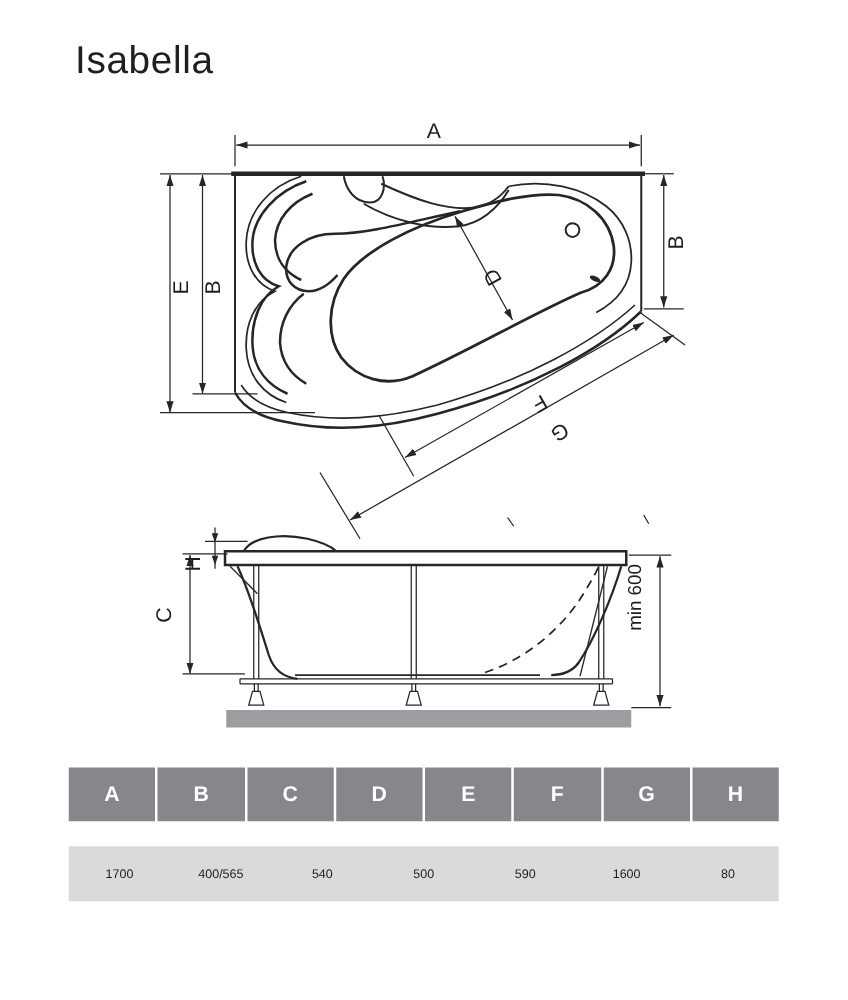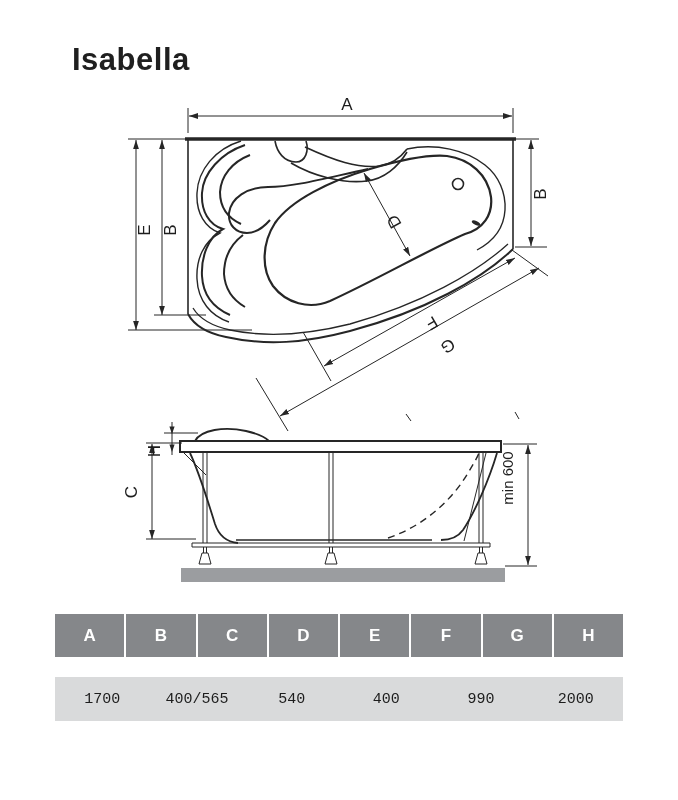--- a/index.html
+++ b/index.html
@@ -6,35 +6,35 @@
     --header-bg:#85878a;
     --header-text:#ffffff;
     --row-bg:#d9dadb;
     --row-text:#1d1d1d;
     --line:#262626;
     --ground:#9b9da0;
   }
   html,body{margin:0;padding:0;background:#ffffff;}
   #page{position:relative;width:678px;height:800px;background:#ffffff;overflow:hidden;
         font-family:"Liberation Sans", sans-serif;}
-  #title{position:absolute;left:56px;top:26px;margin:16px;font-size:31px;font-weight:700;
+  #title{position:absolute;left:56px;top:26px;margin:4px;font-size:31px;font-weight:400;
          letter-spacing:.5px;color:#1f1f1f;}
   svg{position:absolute;left:0;top:0;color:var(--line);}
   .thin{stroke:currentColor;stroke-width:1;fill:none;}
   .lbl{fill:#1d1d1d;font-family:"Liberation Sans",sans-serif;font-size:17px;}
   .lbl-small{fill:#1d1d1d;font-family:"Liberation Sans",sans-serif;font-size:15px;}
   
   #spec-table{position:absolute;left:55px;top:614px;width:568px;}
   .hdr-row{display:flex;gap:2px;height:43px;}
   .hdr-cell{flex:1;background:var(--header-bg);color:var(--header-text);
             display:flex;align-items:center;justify-content:center;
             font-size:17px;font-weight:700;}
   .val-row{display:flex;height:44px;background:var(--row-bg);margin-top:20px;}
   .val-cell{flex:1;display:flex;align-items:center;justify-content:center;
-            color:var(--row-text);font-size:15px;font-weight:400;font-family:Liberation Mono, monospace;}
+            color:var(--row-text);font-size:10px;font-weight:400;}
 </style>
 </head>
 <body>
 
 <div id="page">
 
   <h1 id="title">Isabella</h1>
 
   <svg width="678" height="800" viewBox="0 0 678 800">
     <defs>
@@ -154,19 +154,20 @@
       <div class="hdr-cell">D</div>
       <div class="hdr-cell">E</div>
       <div class="hdr-cell">F</div>
       <div class="hdr-cell">G</div>
       <div class="hdr-cell">H</div>
     </div>
     <div class="val-row">
       <div class="val-cell">1700</div>
       <div class="val-cell">400/565</div>
       <div class="val-cell">540</div>
-      <div class="val-cell">400</div>
-      <div class="val-cell">990</div>
-      <div class="val-cell">2000</div>
+      <div class="val-cell">500</div>
+      <div class="val-cell">590</div>
+      <div class="val-cell">1600</div>
+      <div class="val-cell">80</div>
     </div>
   </div>
 
 </div>
 
 </body></html>

